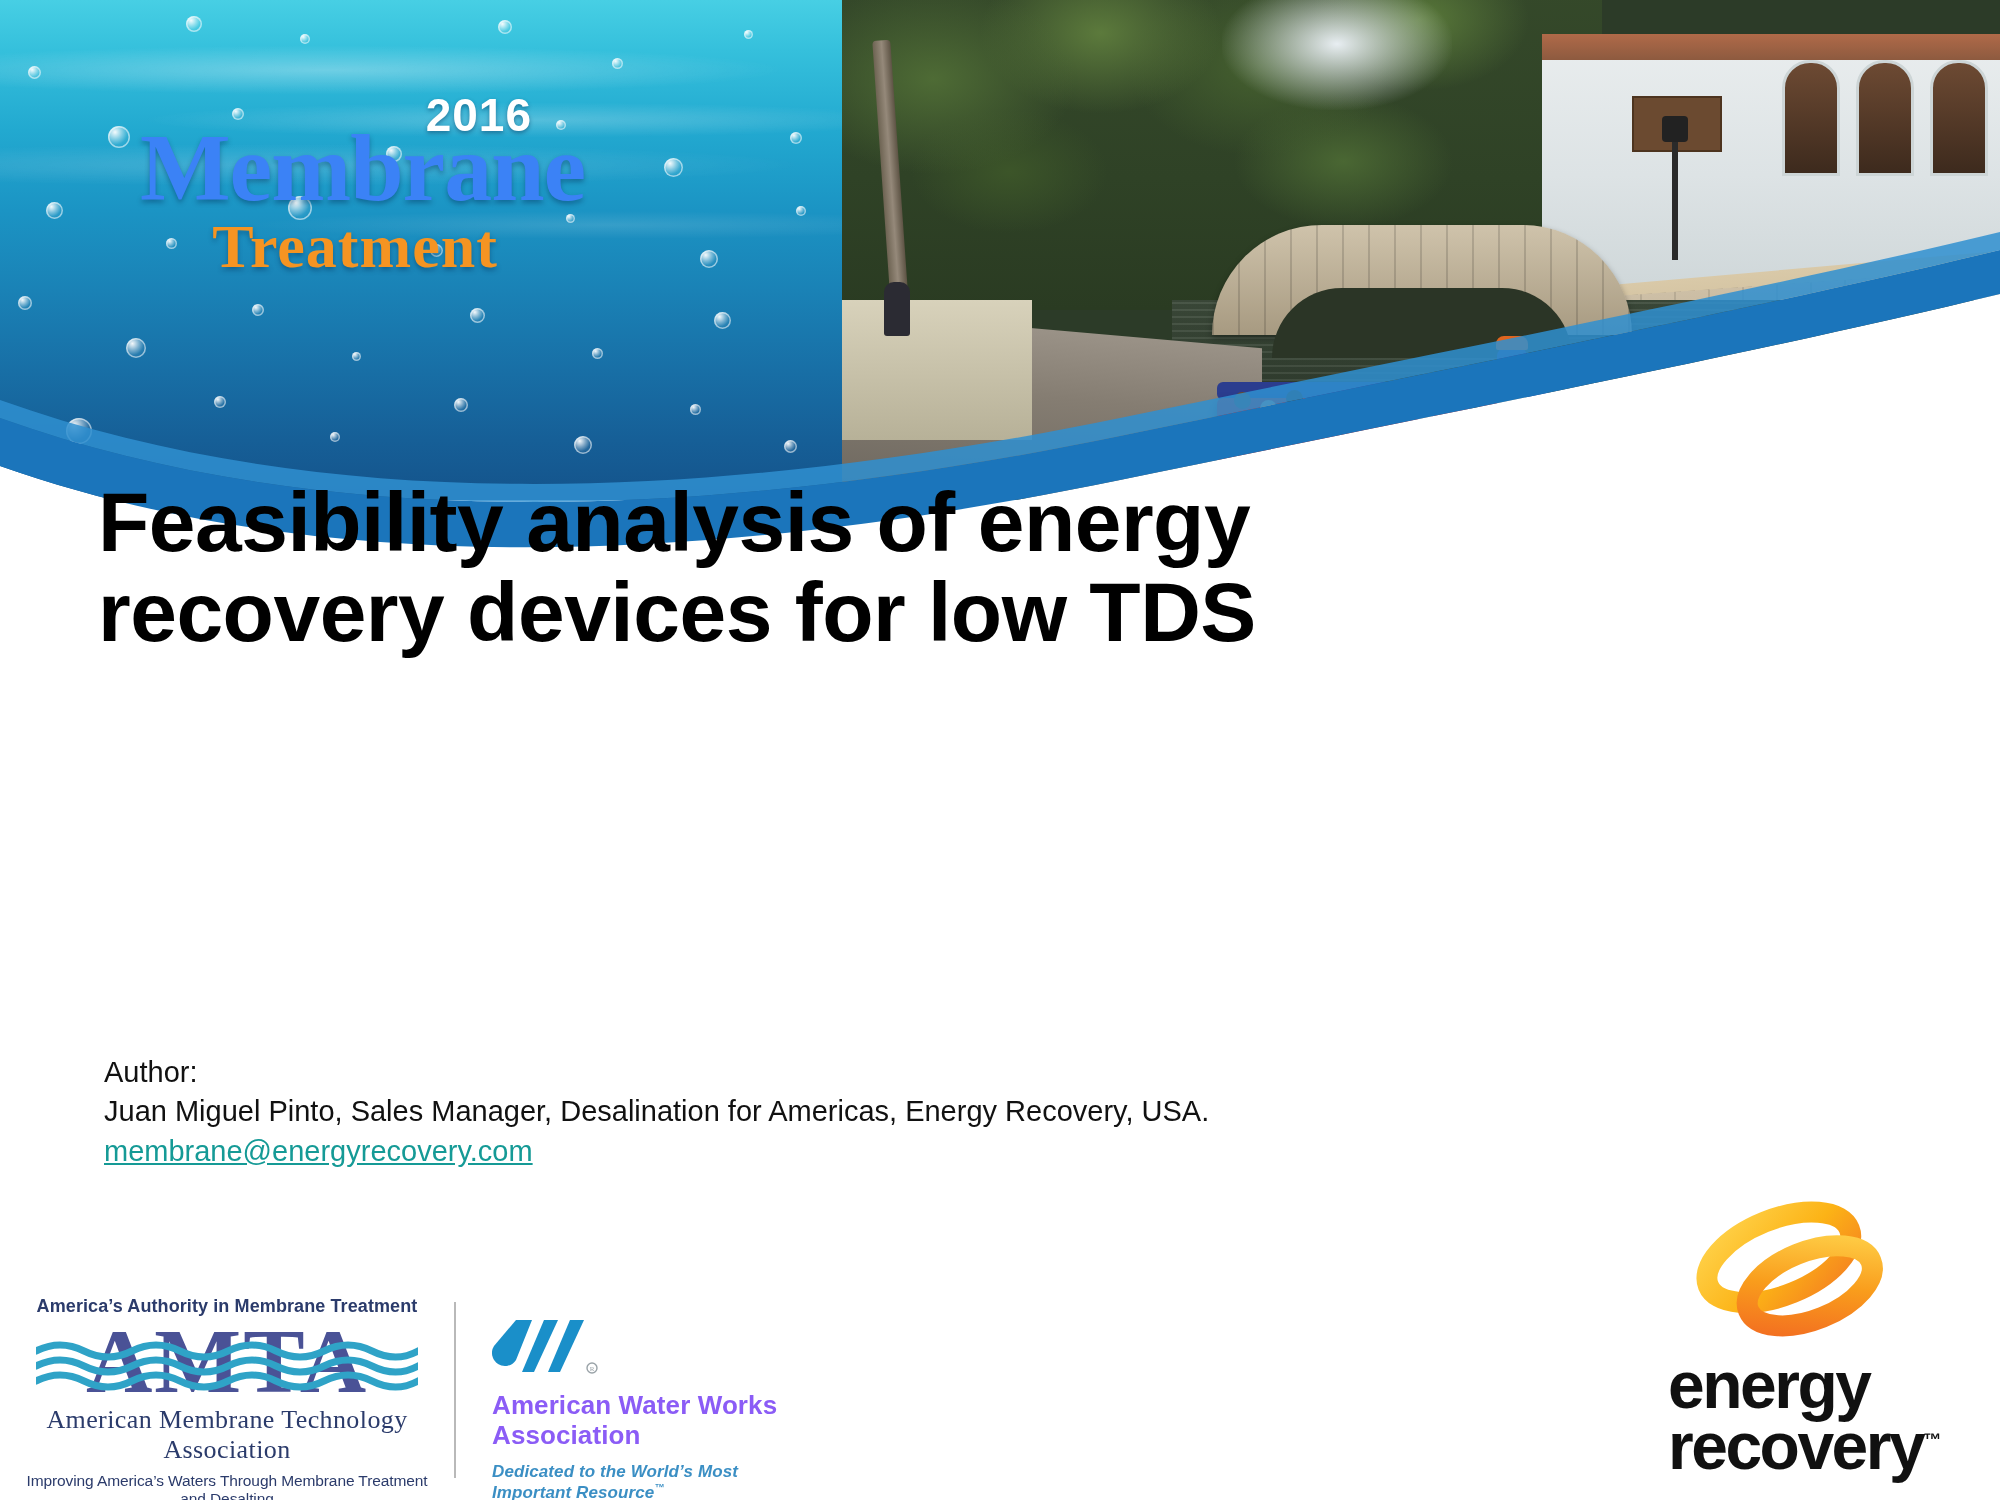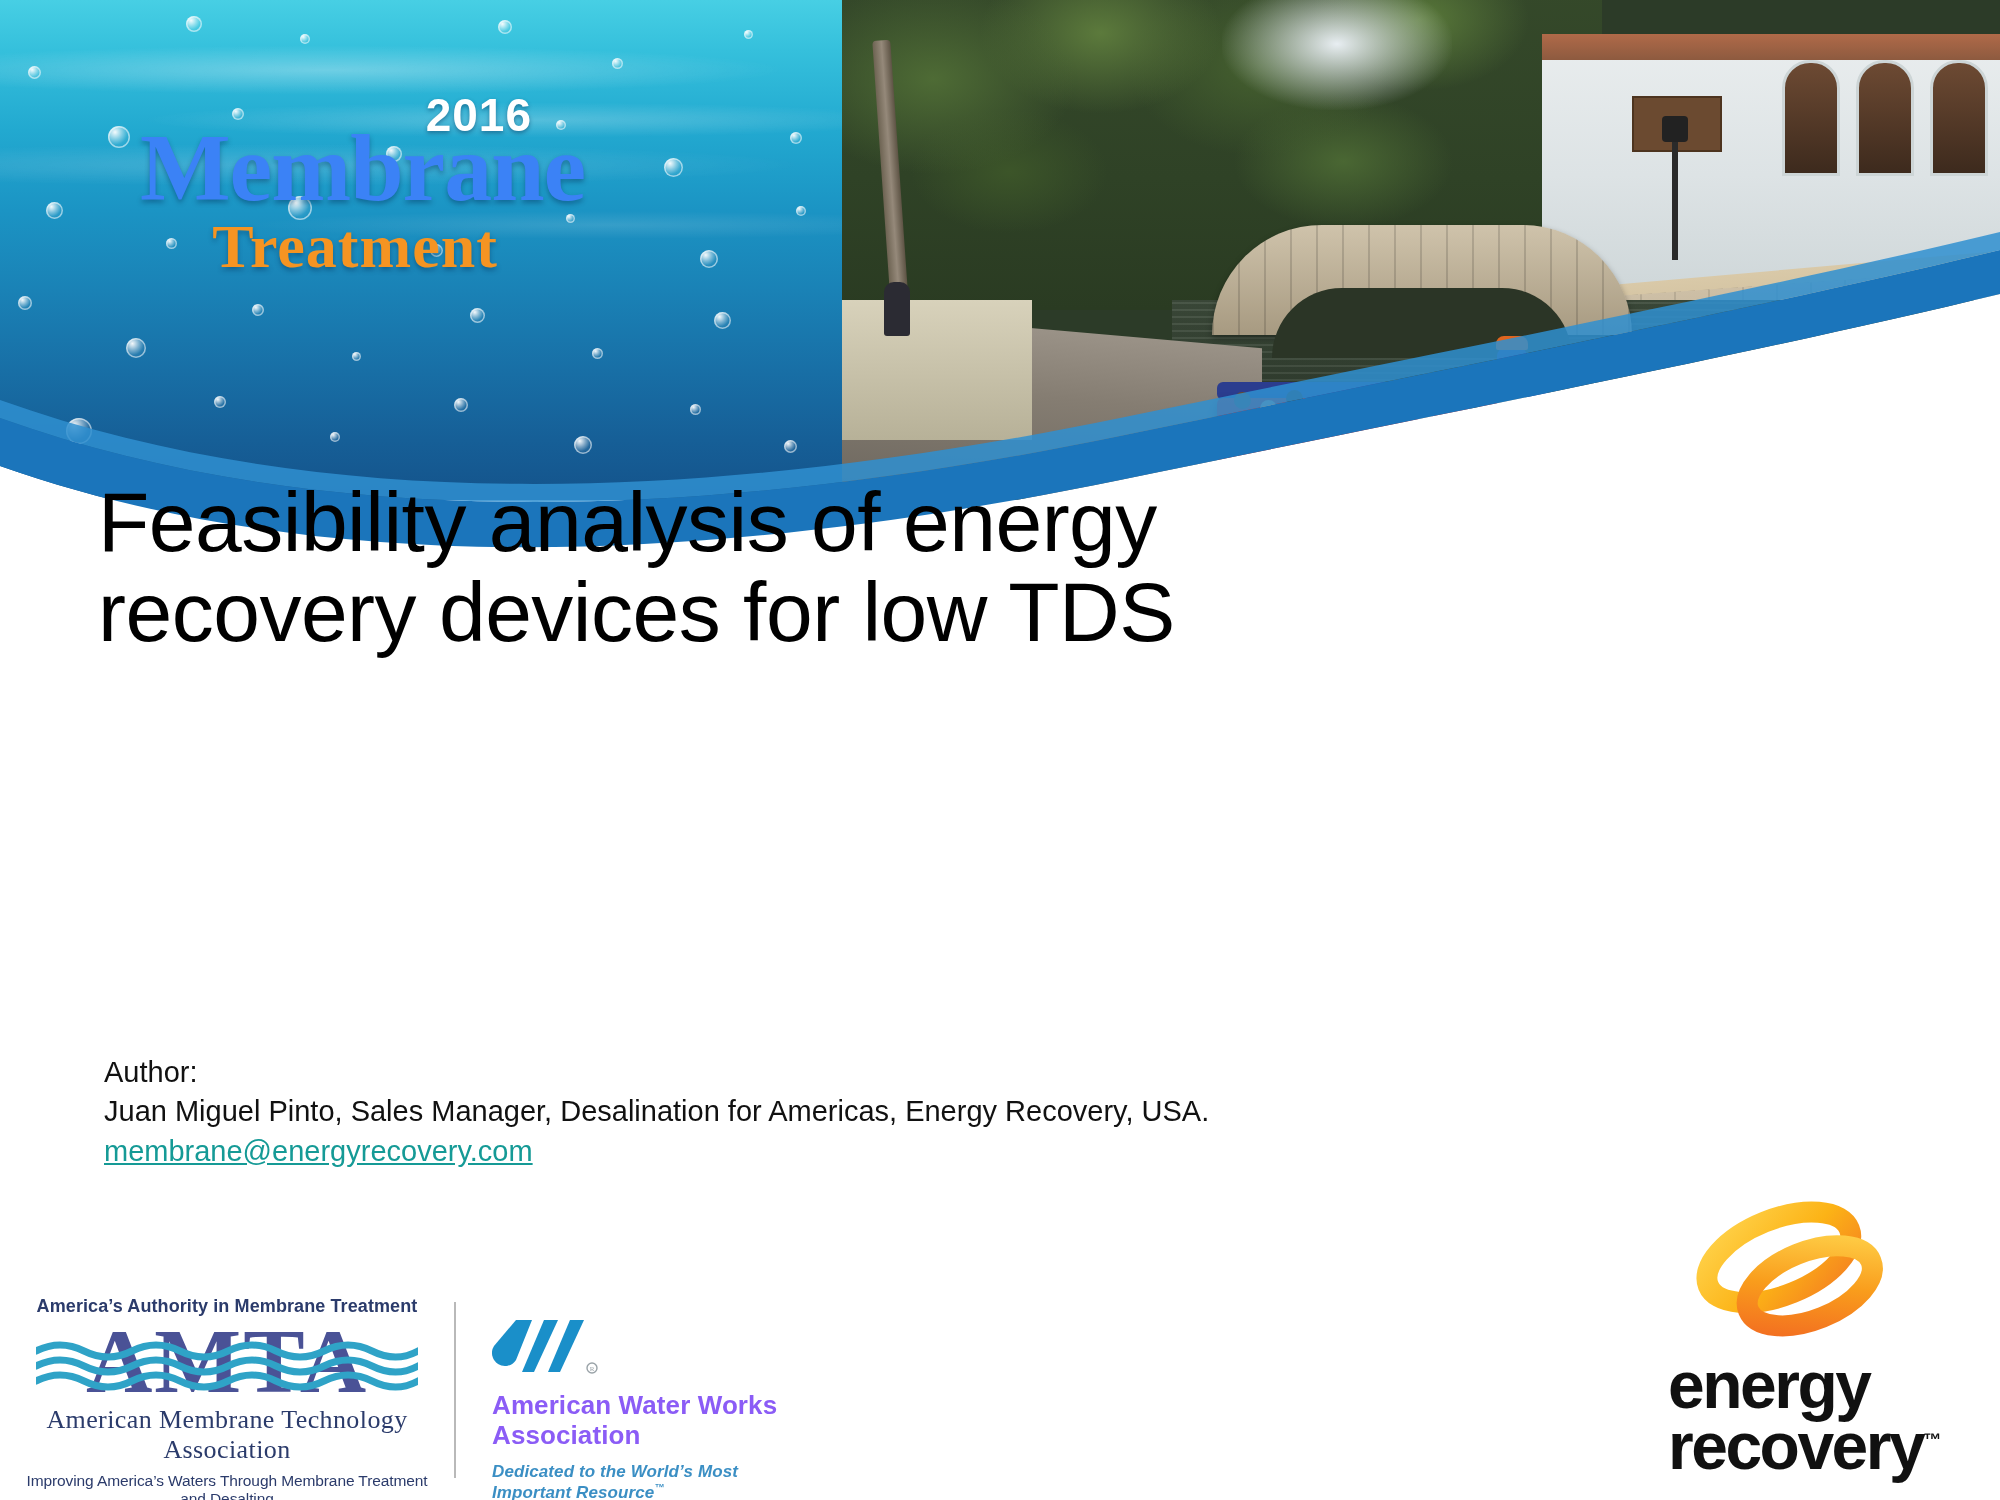--- a/index.html
+++ b/index.html
@@ -283,21 +283,21 @@
   
   #title {
     position: absolute;
     left: 98px;
     top: 478px;
     width: 1260px;
     font-size: 84px;
     line-height: 1.07;
     color: #000000;
     font-family: "Liberation Sans", sans-serif;
-    font-weight: normal;
+    font-weight: bold;
     letter-spacing: -0.5px;
   }
 
   
   #author-block {
     position: absolute;
     left: 104px;
     top: 1053px;
     width: 1300px;
     font-size: 29px;

